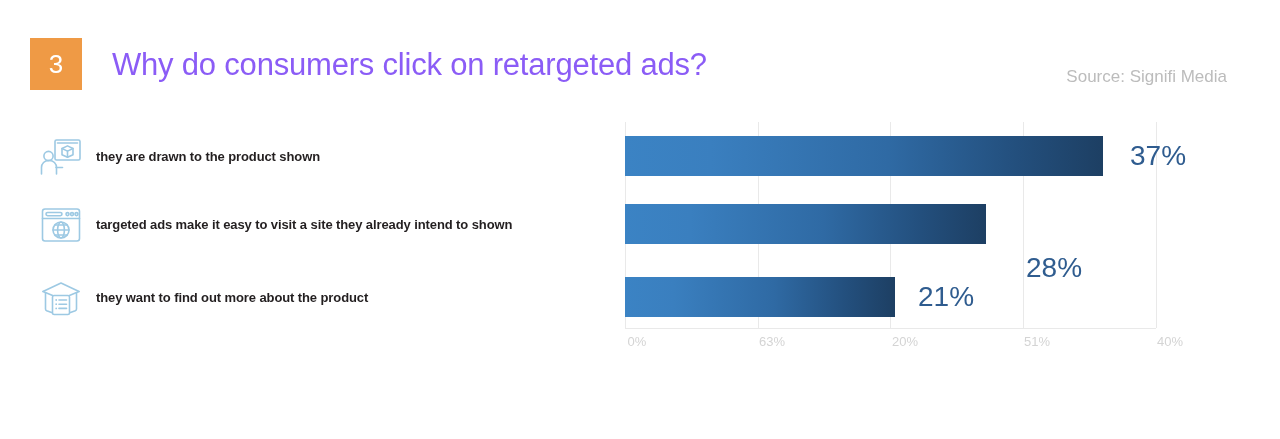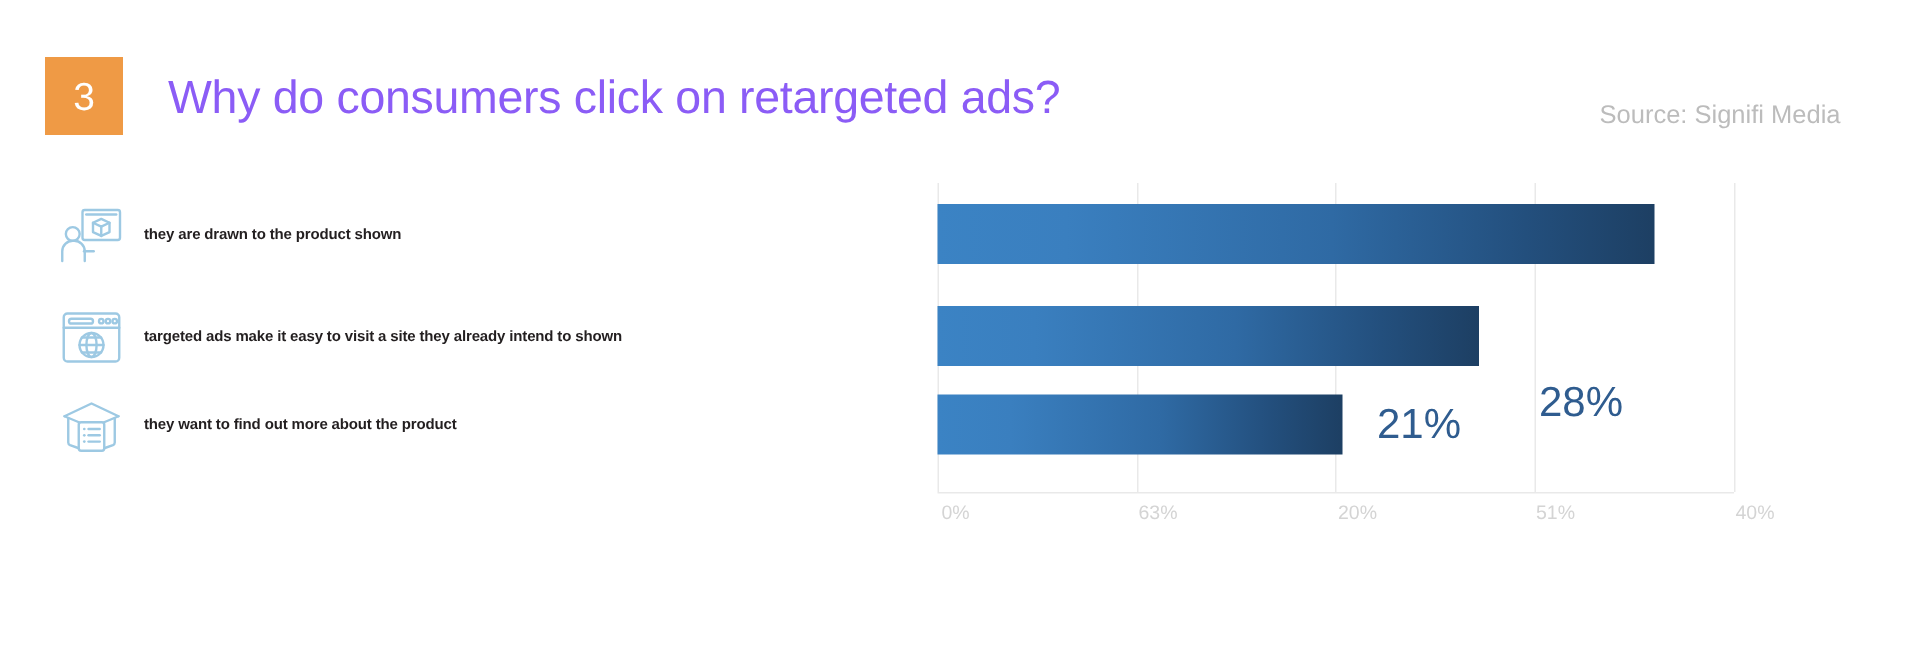--- a/index.html
+++ b/index.html
@@ -112,21 +112,21 @@
   .row-icon svg { display: block; width: 46px; height: 46px; }
 
   .row-label {
     position: absolute;
     left: 96px;
     top: 0;
     height: 46px;
     display: flex;
     align-items: center;
     color: #231f20;
-    font-size: 10px;
+    font-size: 13px;
     font-weight: 700;
     white-space: nowrap;
     letter-spacing: -0.1px;
   }
 
   .bar {
     position: absolute;
     left: 625px;
     top: 3px;
     height: 40px;
@@ -203,20 +203,21 @@
           <circle cx="10.5" cy="22" r="4.6"></circle>
           <path d="M3.5 40 v-6.5 a7 7 0 0 1 7 -7 h1 a7 7 0 0 1 7 7 V40"></path>
           <path d="M18 33.5 h6.5"></path>
         </svg>
       </span>
 
       <div class="row-label">they are drawn to the product shown</div>
 
       <div class="bar" style="width:478px;"></div>
 
+      <div class="bar-value" style="left:1130px;">37%</div>
     </div>
 
     <div class="row" style="top:91px;">
 
       <span class="row-icon">
         <svg viewBox="0 0 46 46" fill="none" stroke="currentColor" stroke-width="1.6" stroke-linecap="round" stroke-linejoin="round">
           <rect x="4.5" y="7" width="37" height="32" rx="2.5"></rect>
           <line x1="4.5" y1="16.5" x2="41.5" y2="16.5"></line>
           <rect x="8" y="10.5" width="16" height="3.2" rx="1.6"></rect>
           <circle cx="29.5" cy="12.1" r="1.5"></circle>
@@ -230,21 +231,21 @@
         </svg>
       </span>
 
       <div class="row-label">targeted ads make it easy to visit a site they already intend to shown</div>
 
       <div class="bar" style="width:361px;"></div>
 
       <div class="bar-value" style="left:1026px;margin-top:44px;">28%</div>
     </div>
 
-    <div class="row" style="top:150px;padding-left:36px;">
+    <div class="row" style="top:164px;padding-left:36px;">
 
       <span class="row-icon">
         <svg viewBox="0 0 46 46" fill="none" stroke="currentColor" stroke-width="1.6" stroke-linecap="round" stroke-linejoin="round">
           <path d="M5 16.5 L23 8 l18 8.5"></path>
           <path d="M5 16.5 L23 24 l18 -7.5"></path>
           <path d="M7.5 17.8 V34 a2 2 0 0 0 1.2 1.8 L15 38"></path>
           <path d="M38.5 17.8 V34 a2 2 0 0 1 -1.2 1.8 L31 38"></path>
           <rect x="14.5" y="20.5" width="17" height="19" rx="1.6" fill="#ffffff"></rect>
           <circle cx="18.2" cy="25" r="0.9" fill="currentColor" stroke="none"></circle>
           <line x1="21" y1="25" x2="28.5" y2="25"></line>

